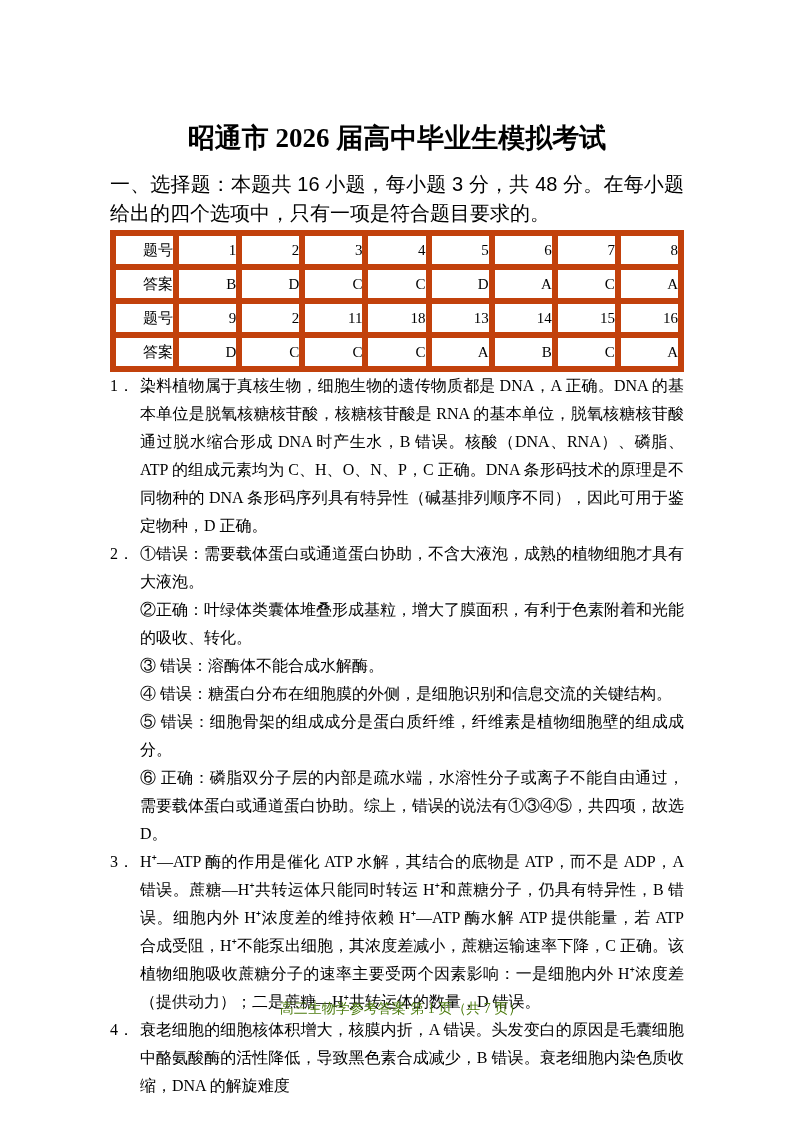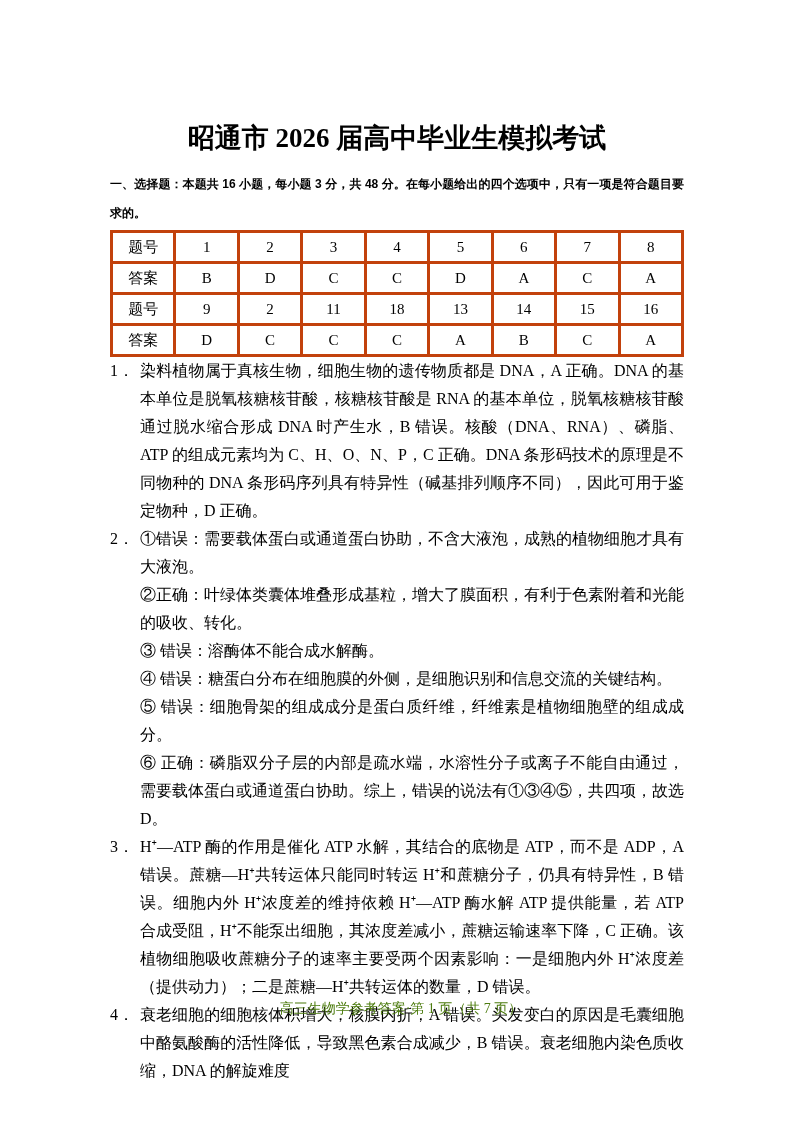--- a/index.html
+++ b/index.html
@@ -22,36 +22,36 @@
   .doc-title, .doc-subtitle {
     text-align: center;
     font-weight: bold;
     font-size: 27px;
     line-height: 48px;
     font-family: "Liberation Serif", serif;
   }
   .section-heading {
     margin-top: 8px;
     font-family: "Liberation Sans", sans-serif;
-    font-weight: 700;
-    font-size: 12px;
+    font-weight: 400;
+    font-size: 20px;
     line-height: 29px;
     text-align: justify;
   }
   table.answers {
     margin-top: 2px;
     width: 100%;
     border-collapse: collapse;
     table-layout: fixed;
     border: 1.5px solid #000;
   }
   table.answers td {
-    border: 3px solid #c2410c;
+    border: 6px solid #c2410c;
     height: 28px;
-    text-align: center;
+    text-align: right;
     vertical-align: middle;
     font-size: 15px;
     font-family: "Liberation Serif", serif;
     padding: 0;
   }
   .analysis-label {
     margin-top: 5px;
     font-family: "Liberation Sans", sans-serif;
     font-weight: 600;
     font-size: 16.5px;

